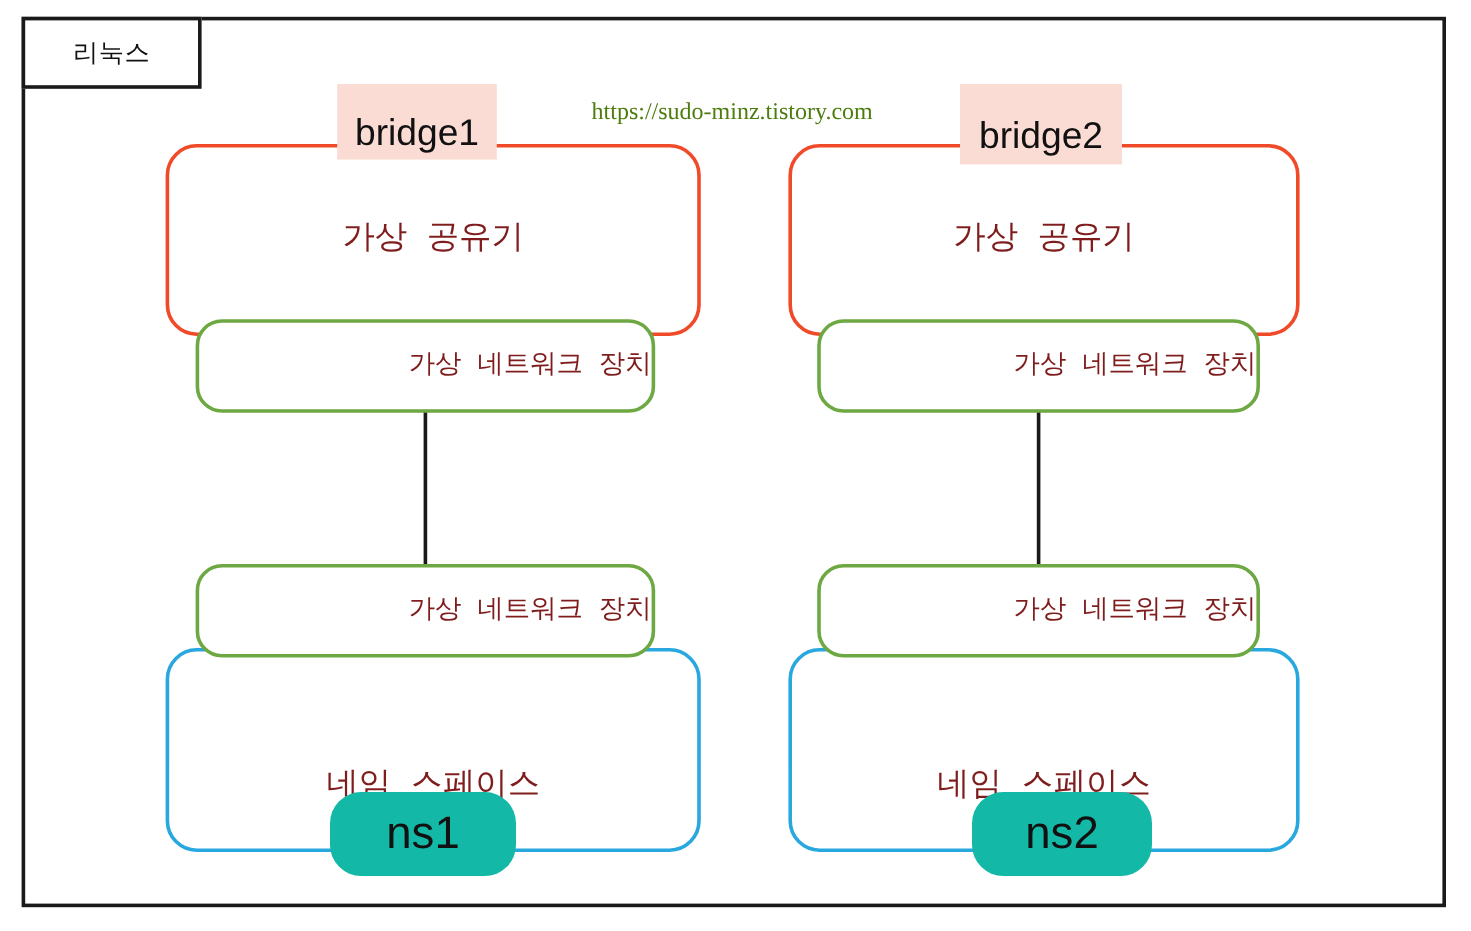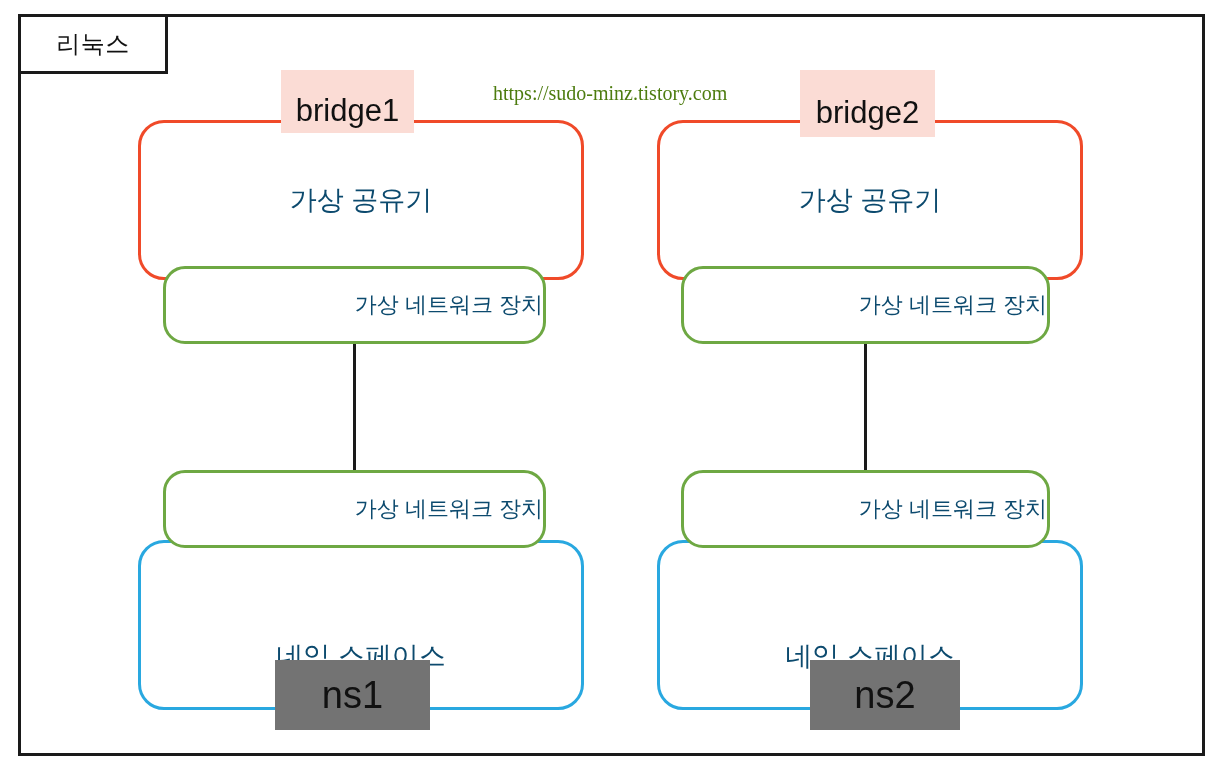--- a/index.html
+++ b/index.html
@@ -41,21 +41,21 @@
     height: 60px;
     border: 3px solid #1a1a1a;
     box-sizing: border-box;
     background: #ffffff;
     display: flex;
     align-items: center;
     justify-content: center;
     z-index: 6;
   }
   .linux-tag span {
-    font-size: 24px;
+    font-size: 21px;
     color: #111111;
     letter-spacing: 0.5px;
     line-height: 1;
   }
 
   
   .watermark {
     position: absolute;
     left: 493px;
     top: 82px;
@@ -68,23 +68,24 @@
 
   
   .node {
     position: absolute;
     box-sizing: border-box;
     background: transparent;
     display: flex;
     justify-content: center;
   }
   .node > .node-label {
-    color: #0c4a6e;
+    color: #7f1d1d;
     line-height: 1;
     white-space: nowrap;
+    font-family: Liberation Mono, monospace;
   }
 
   .node.bridge {
     border: 3px solid #f04a29;
     border-radius: 26px;
     z-index: 2;
     align-items: flex-start;
   }
   .node.bridge > .node-label {
     font-size: 27px;
@@ -136,21 +137,22 @@
     white-space: nowrap;
   }
   .chip.bridge-chip {
     background: #fbdcd5;
   }
   .chip.bridge-chip span {
     font-size: 31px;
     margin-top: 18px;
   }
   .chip.ns-chip {
-    background: #737373;
+    background: #14b8a6;
+    border-radius: 26px;
   }
   .chip.ns-chip span {
     font-size: 38px;
   }
 </style>
 </head>
 <body>
 
 <div id="canvas">
 

